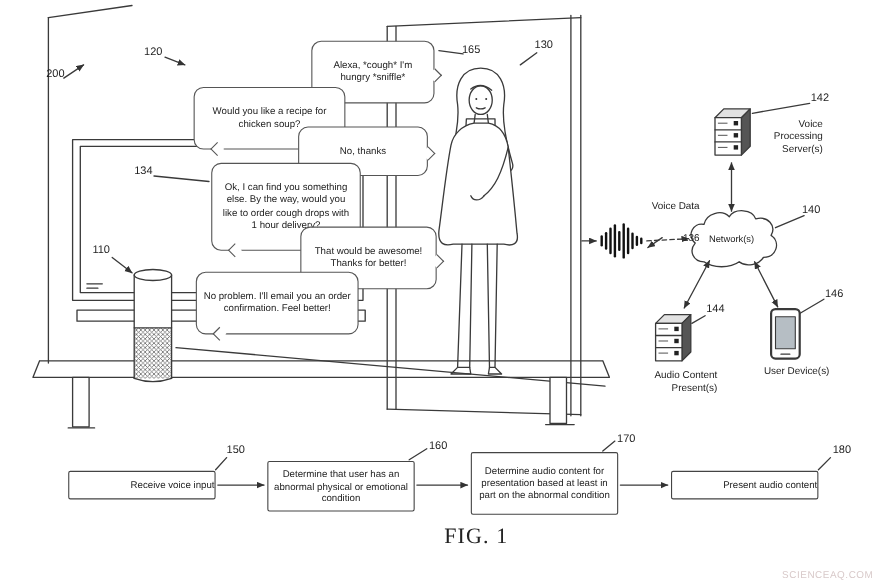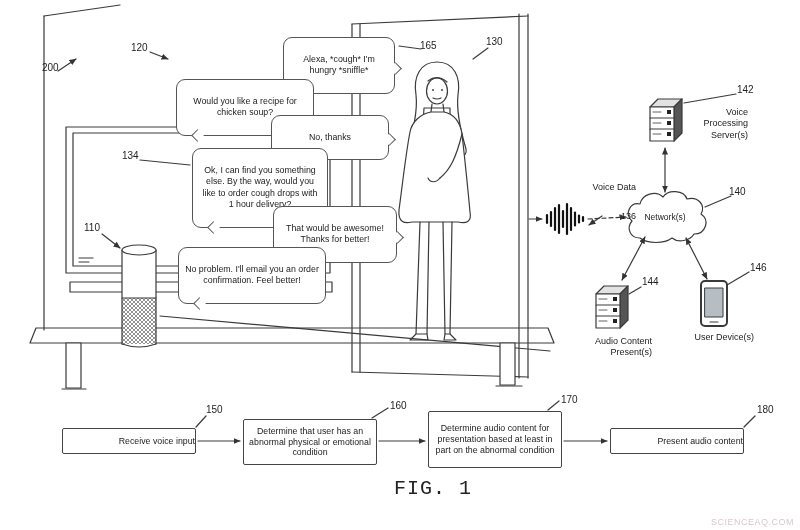--- a/index.html
+++ b/index.html
@@ -13,21 +13,21 @@
   .tail.right{right:-5.5px;top:55%;margin-top:-4.5px;border-top:1.2px solid #555;border-right:1.2px solid #555}
   .tail.bl{bottom:-5.5px;left:16px;border-bottom:1.2px solid #555;border-left:1.2px solid #555}
   .ref{position:absolute;font-size:10px;color:#1e1e1e;z-index:6}
   .nodelabel{position:absolute;font-size:9px;text-align:right;line-height:1.25;z-index:6}
   .nodelabel .num{display:block;margin-top:18px}
   .cloudlabel{position:absolute;font-size:8.5px;text-align:center;z-index:6}
   .flowbox{position:absolute;border:1.2px solid #444;border-radius:2px;background:#fff;
            display:flex;align-items:center;justify-content:flex-end;text-align:center;
            font-size:8.8px;line-height:1.25;padding:2px 0;z-index:5}
   .caption{position:absolute;left:358px;top:477px;width:150px;text-align:center;
-           font-family:Liberation Mono, monospace;font-size:20px;letter-spacing:1px;z-index:6}
+           font-family:Liberation Serif, serif;font-size:20px;letter-spacing:1px;z-index:6}
   .watermark{position:absolute;right:6px;bottom:3px;font-size:9px;color:#d8c9c9;letter-spacing:.5px;z-index:6}
 </style>
 </head>
 <body>
 
 <div class="canvas">
 
   <svg class="art" width="800" height="530" viewBox="0 0 800 530" fill="none" stroke="#3a3a3a" stroke-width="1.2" stroke-linecap="round" stroke-linejoin="round">
     <defs>
       <marker id="ah" viewBox="0 0 8 8" markerWidth="8" markerHeight="8" refX="6.5" refY="3" orient="auto-start-reverse" markerUnits="userSpaceOnUse">

